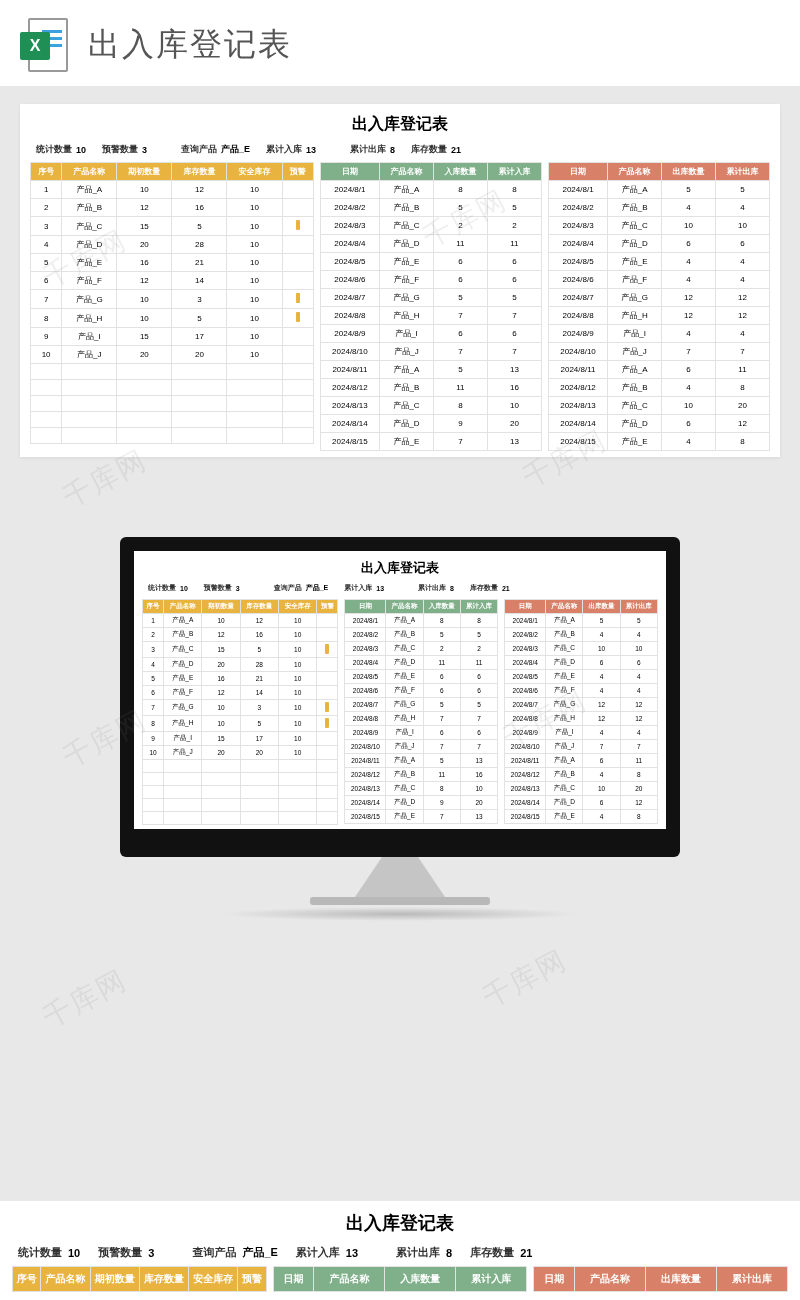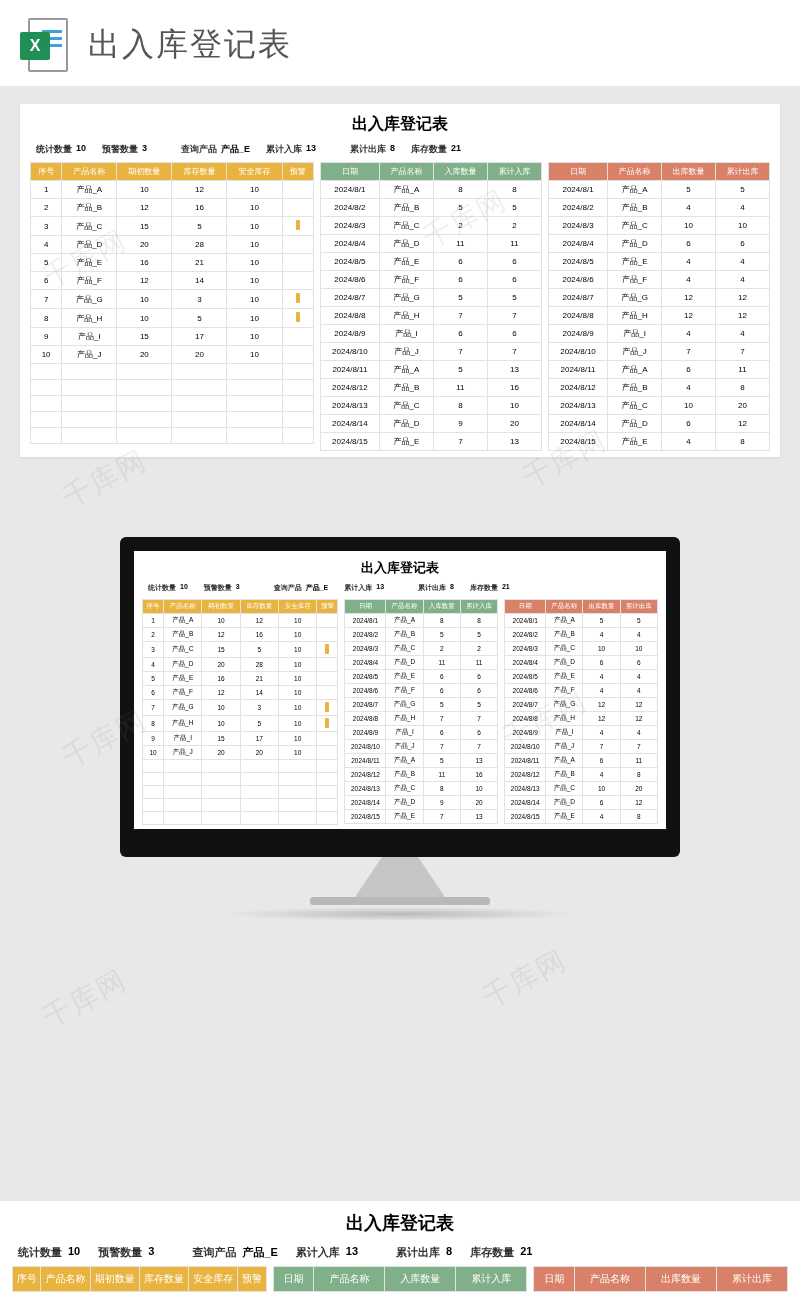--- a/index.html
+++ b/index.html
@@ -66,39 +66,40 @@
     text-align: center;
     font-size: 16px; font-weight: bold;
     margin-bottom: 8px;
   }
   .summary-row {
     display: flex;
     font-size: 9px;
     font-weight: bold;
     margin-bottom: 6px;
     gap: 4px;
+    align-items: center;
     padding: 0 6px;
   }
   .summary-row .lbl { color: #333; }
   .summary-row .val { margin-right: 12px; }
   .summary-row .spacer { flex: 0 0 auto; width: 14px; }
   .tables-wrap {
     display: flex;
     gap: 6px;
     font-size: 8px;
   }
   table { border-collapse: collapse; width: 100%; }
   th, td {
     border: 1px solid #e2e2e2;
     padding: 3px 2px;
     text-align: center;
     white-space: nowrap;
     height: 16px;
   }
-  th { color: #fff; font-weight: normal; font-size: 8px; }
+  th { color: #fff; font-weight: bold; font-size: 8px; }
   .th-yellow th { background: #e8b33e; }
   .th-green th  { background: #7fb08a; }
   .th-red th    { background: #d88068; }
   .warn-mark {
     display: inline-block; width: 4px; height: 10px;
     background: #e8b33e; border-radius: 1px;
   }
   .tbl1 { flex: 1.15; }
   .tbl2 { flex: 0.9; }
   .tbl3 { flex: 0.9; }

